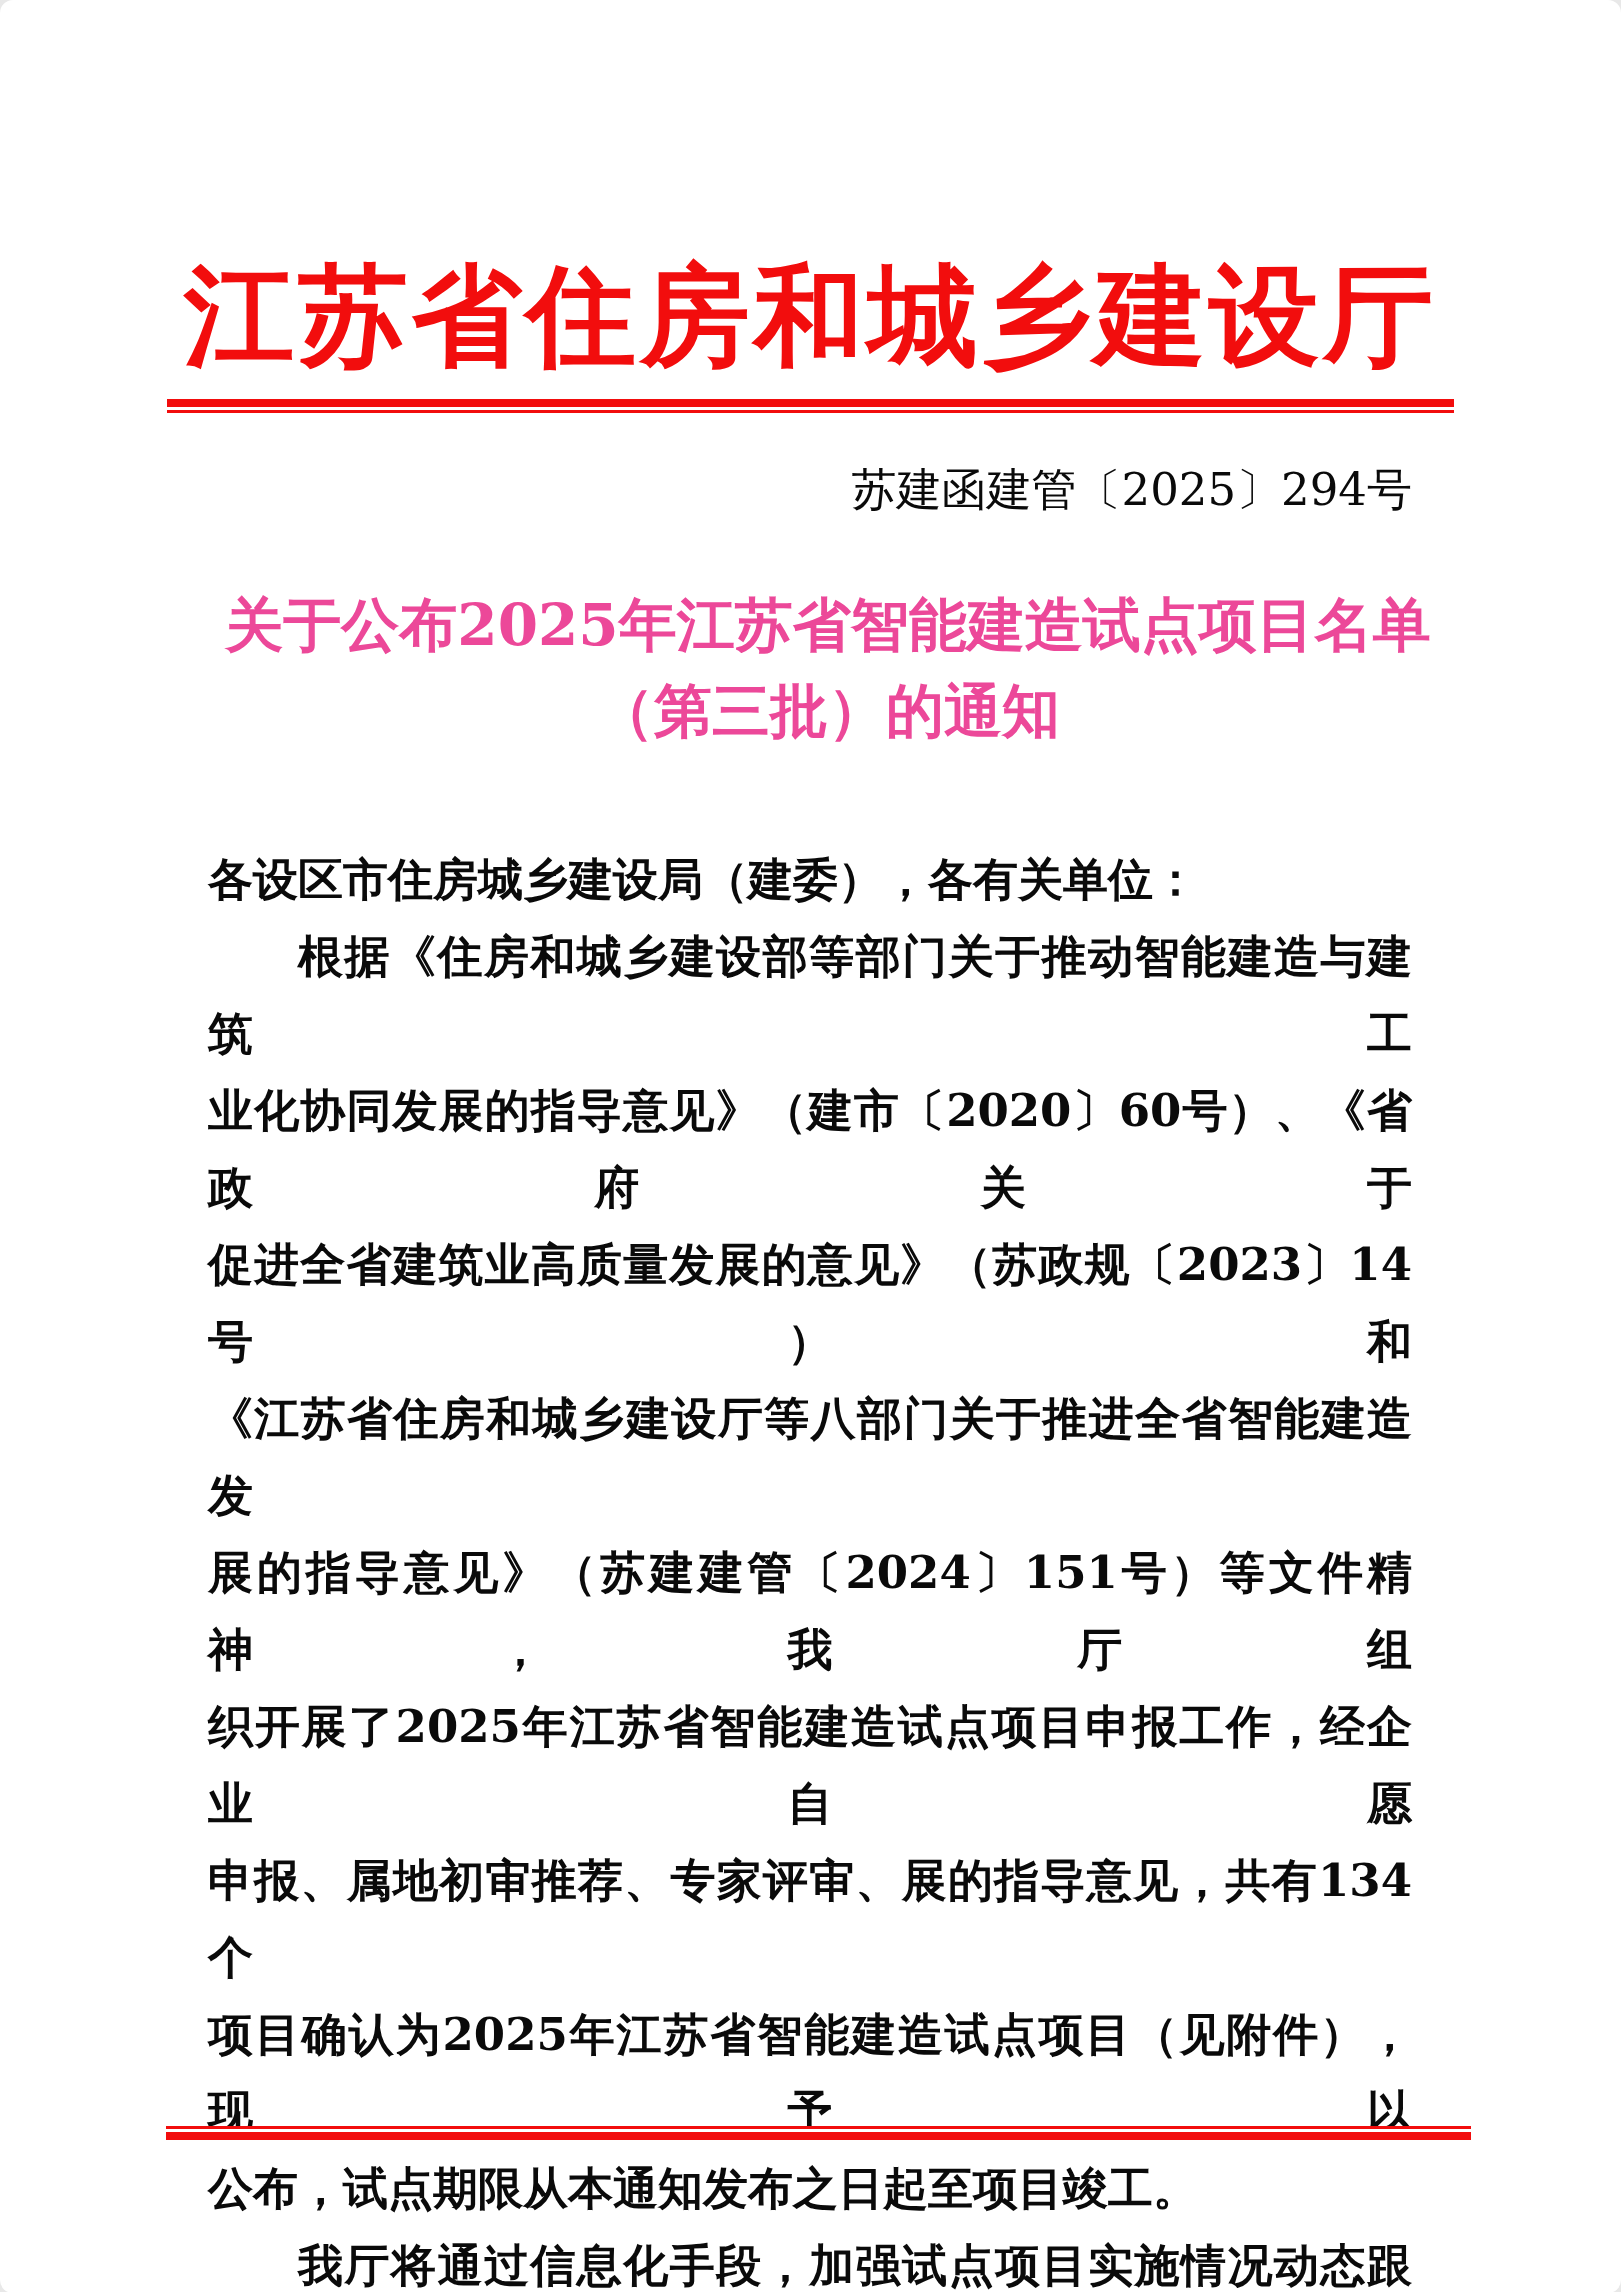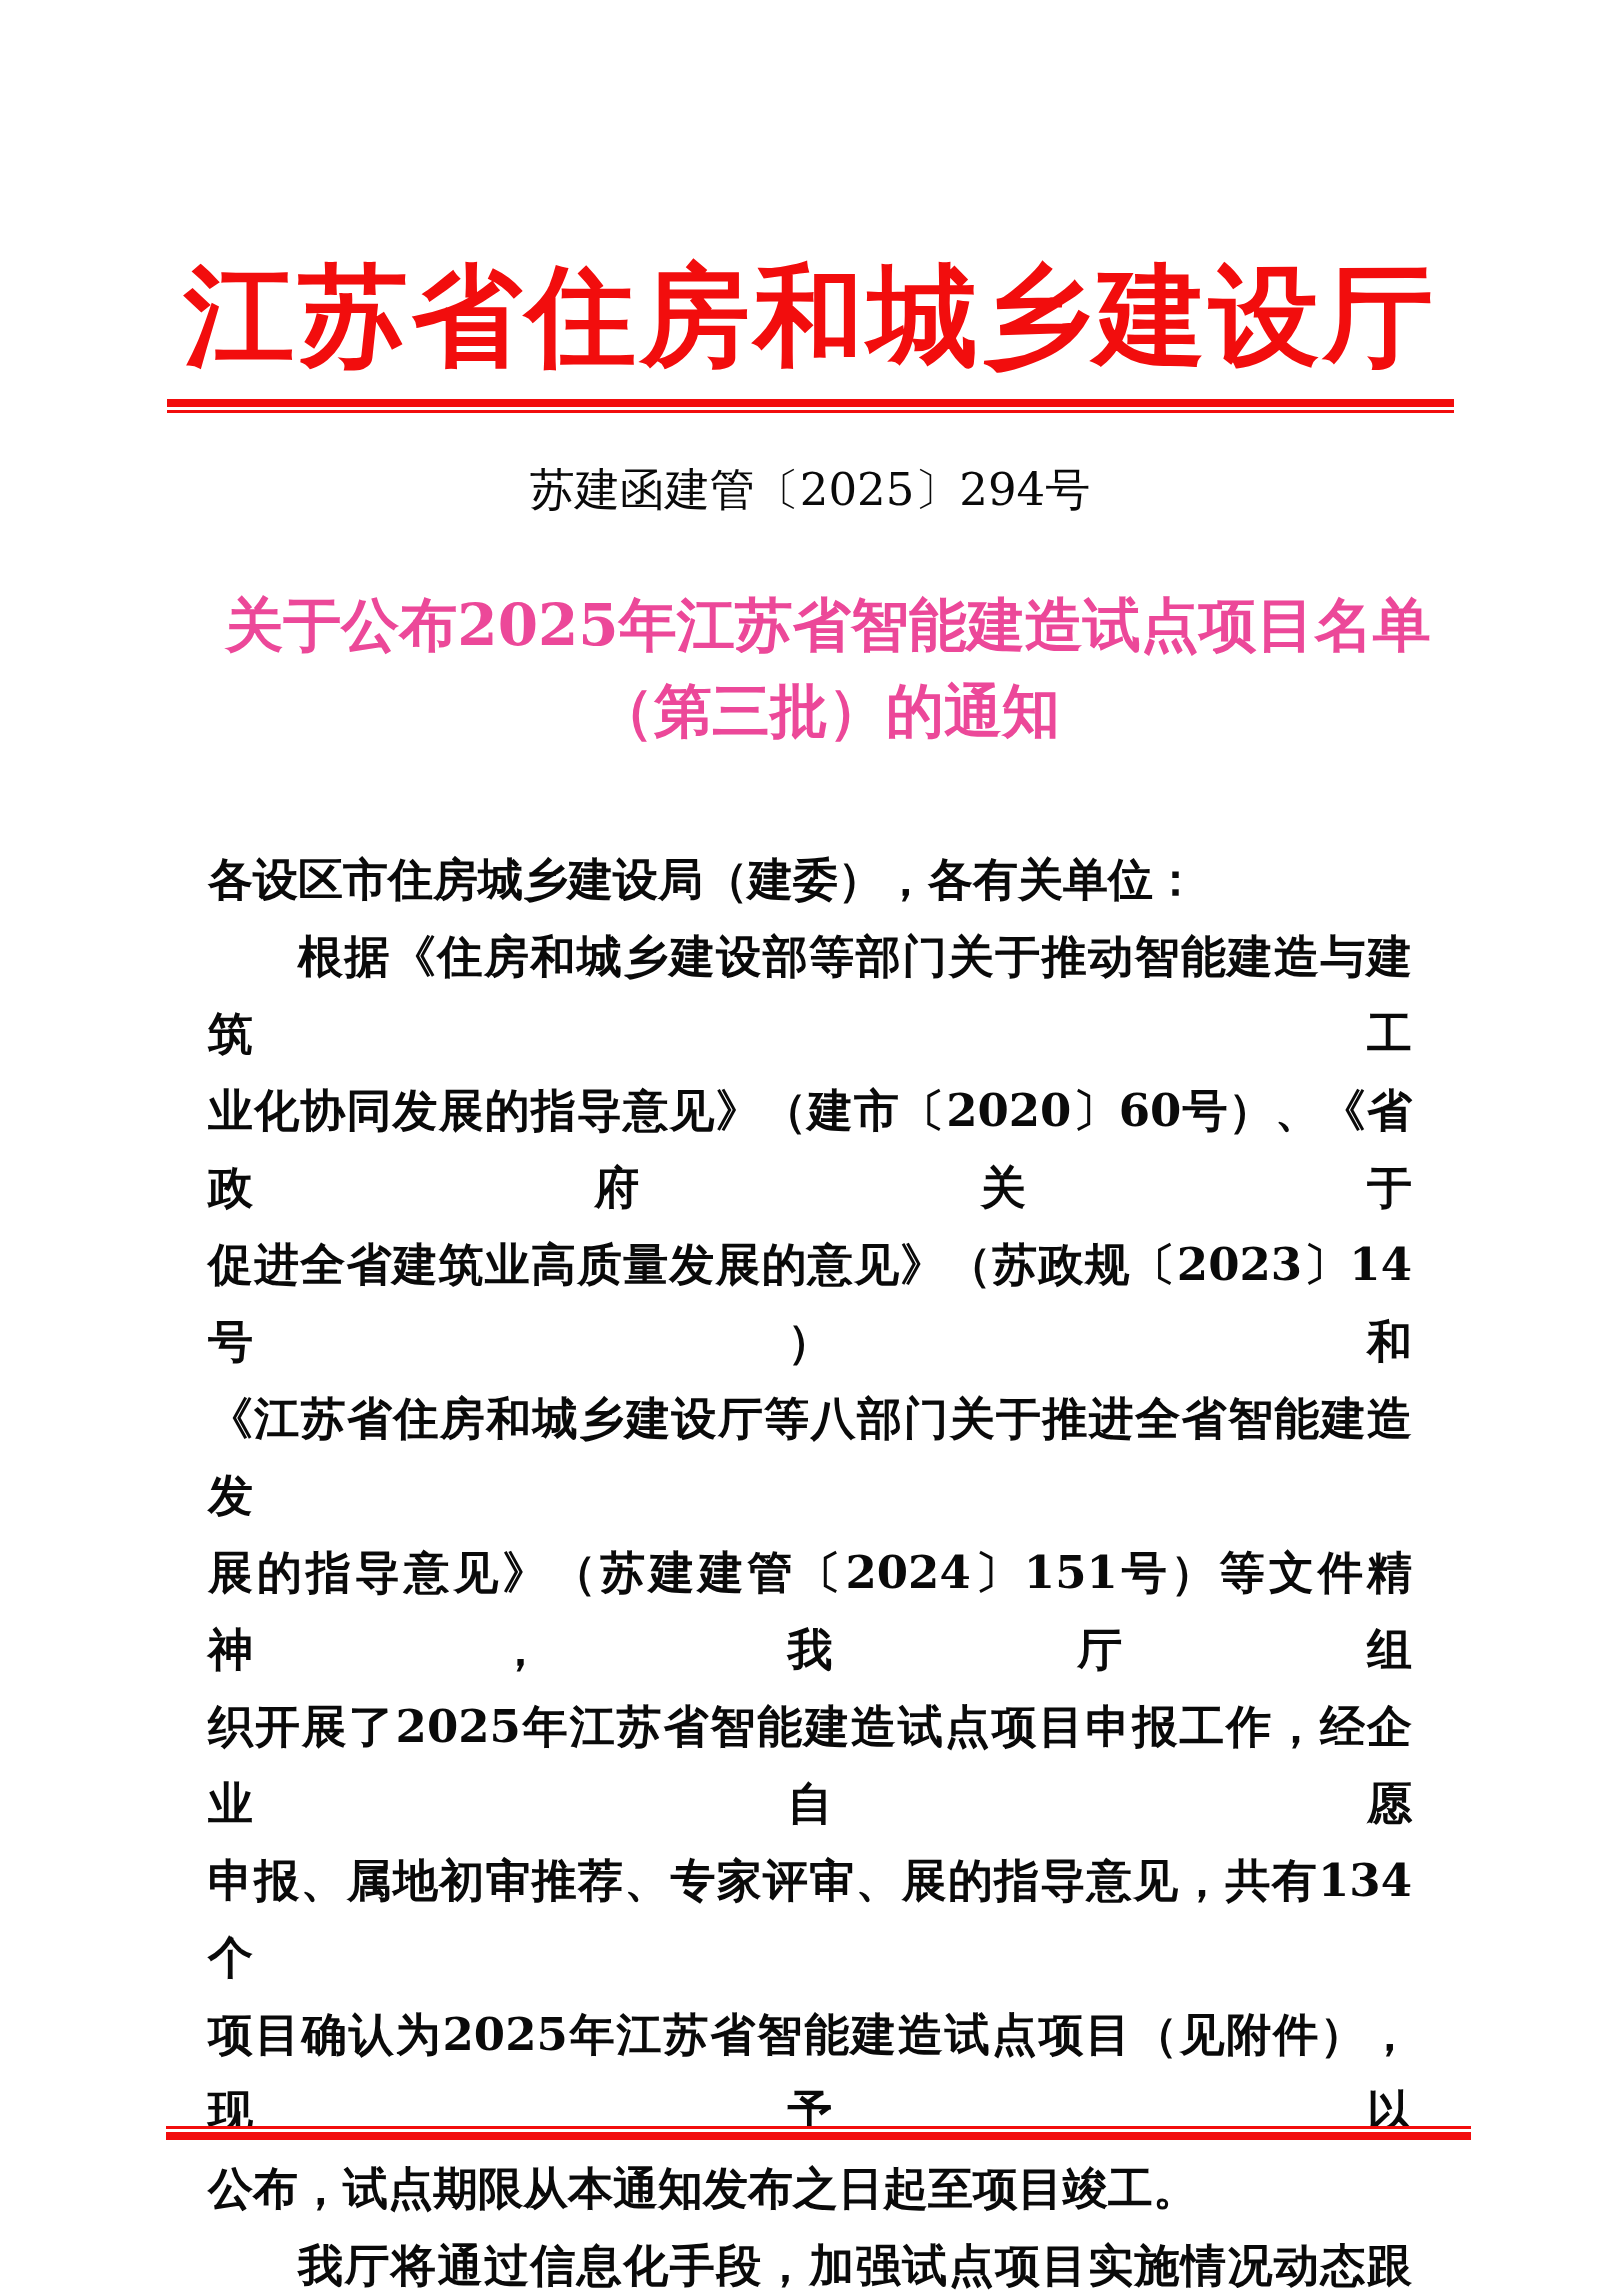--- a/index.html
+++ b/index.html
@@ -4,20 +4,21 @@
 <style>
   html,body{margin:0;padding:0;background:#e8e8e8;}
   .page{
     position:relative;
     width:1621px;height:2293px;
     margin:0 auto;
     background:#ffffff;
     font-family:"DejaVu Serif","Liberation Serif",serif;
     color:#0a0a0a;
     overflow:hidden;
+    border-radius:13px;
   }
   .agency-title{
     position:absolute;
     top:247px;left:0;width:100%;
     text-align:center;
     font-size:110px;
     font-weight:bold;
     letter-spacing:3.9px;
     line-height:137px;
     color:#f20d0d;
@@ -26,21 +27,21 @@
   .rule{position:absolute;left:167px;width:1287px;}
   .rule-top{top:399px;}
   .rule-bottom{top:2126px;left:166px;width:1305px;}
   .rule .thick{height:7.8px;background:#f20d0d;}
   .rule .gap{height:2.9px;background:#ffffff;}
   .rule .thin{height:2.9px;background:#f20d0d;}
   .doc-number{
     position:absolute;
     top:461px;left:208px;width:1204px;
     font-size:45px;line-height:57px;
-    text-align:center;
+    text-align:right;
     white-space:nowrap;
   }
   .doc-title{
     position:absolute;
     top:582px;left:225px;width:1206px;
     text-align:center;
     font-size:58px;
     font-weight:bold;
     line-height:86px;
     color:#ec4899;

